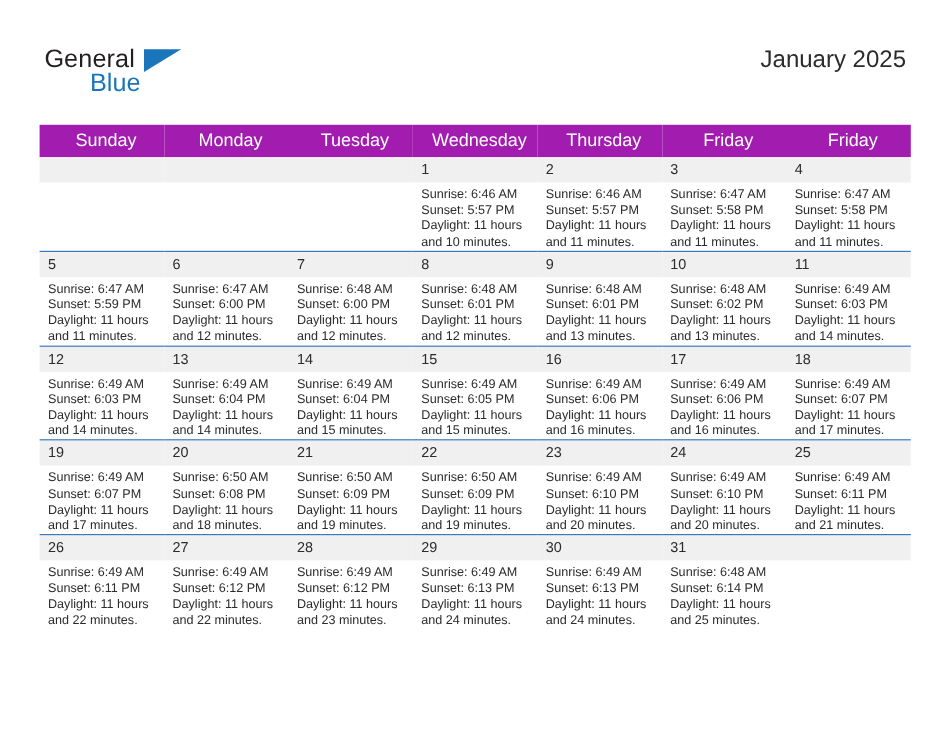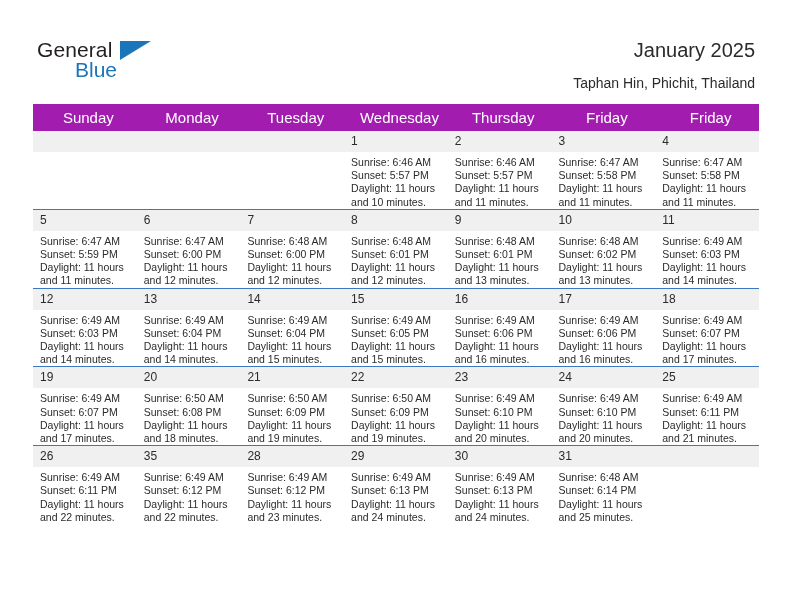--- a/index.html
+++ b/index.html
@@ -142,21 +142,20 @@
   <div class="topbar">
 
     <div class="logo">
       <span class="logo-general">General</span>
       <span class="logo-triangle"></span>
       <span class="logo-blue">Blue</span>
     </div>
 
     <div class="title-block">
       <div class="cal-title">January 2025</div>
-      <div class="cal-subtitle">Taphan Hin, Phichit, Thailand</div>
     </div>
 
   </div>
 
   <table class="calendar">
     <thead>
       <tr>
         <th>Sunday</th>
         <th>Monday</th>
         <th>Tuesday</th>
@@ -416,21 +415,21 @@
           <td>
             <div class="daynum">26</div>
             <div class="cell-body">
               <div>Sunrise: 6:49 AM</div>
               <div>Sunset: 6:11 PM</div>
               <div>Daylight: 11 hours</div>
               <div>and 22 minutes.</div>
             </div>
           </td>
           <td>
-            <div class="daynum">35</div>
+            <div class="daynum">27</div>
             <div class="cell-body">
               <div>Sunrise: 6:49 AM</div>
               <div>Sunset: 6:12 PM</div>
               <div>Daylight: 11 hours</div>
               <div>and 22 minutes.</div>
             </div>
           </td>
           <td>
             <div class="daynum">28</div>
             <div class="cell-body">

